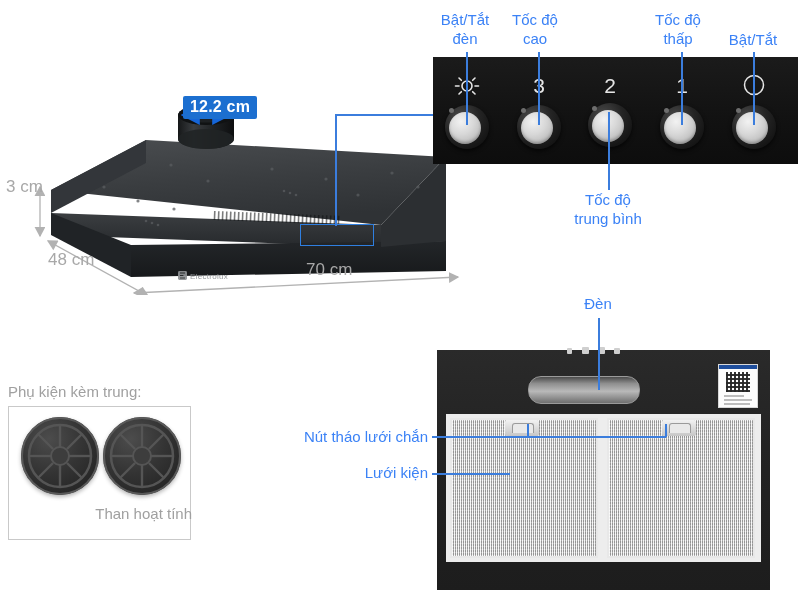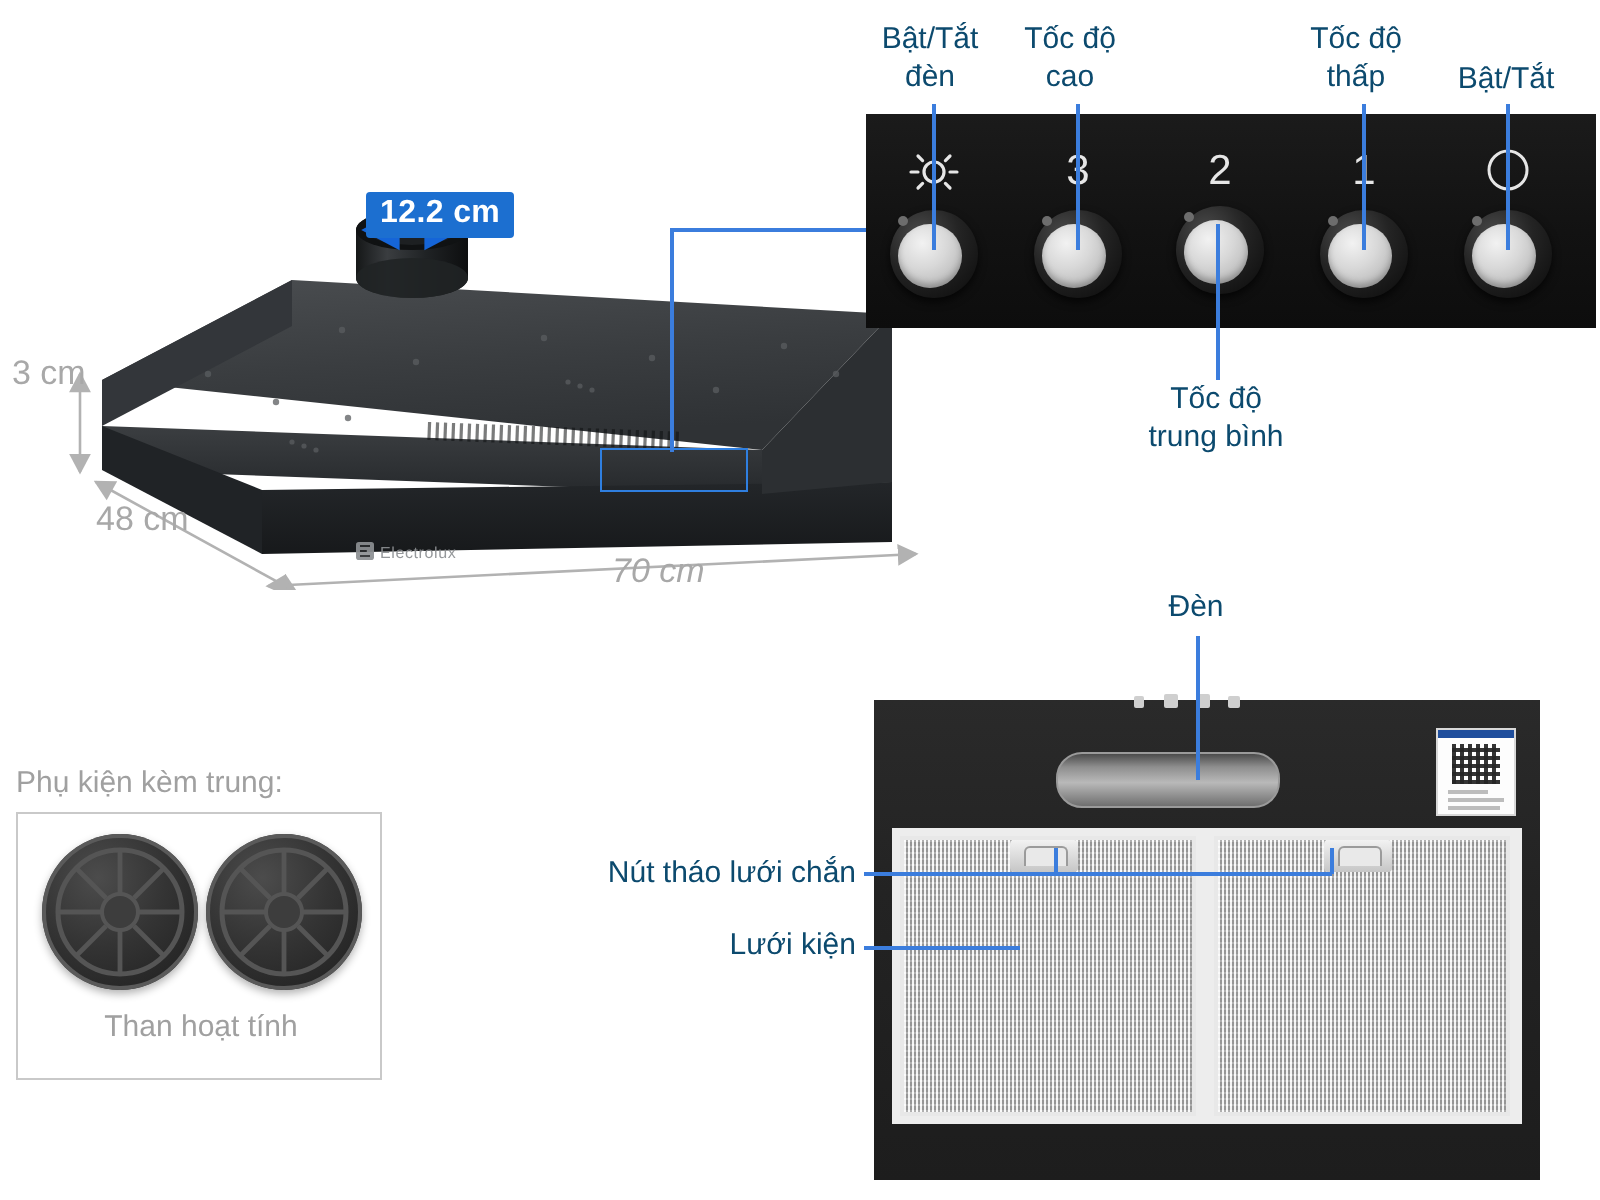--- a/index.html
+++ b/index.html
@@ -9,21 +9,21 @@
     background:#ffffff;
     font-family:"Liberation Sans", sans-serif;
     position:relative;
     overflow:hidden;
     color:#9a9a9a;
     -webkit-font-smoothing:antialiased;
   }
   .abs{position:absolute;}
   .lbl{
     position:absolute;
-    color:#0c4a6e;
+    color:#3b82f6;
     font-size:15px;
     line-height:19px;
     text-align:center;
     white-space:pre-line;
     font-weight:400;
   }
   .dim{
     position:absolute;
     color:#a8a8a8;
     font-size:17px;
@@ -96,21 +96,21 @@
   #acc-box{
     position:absolute;left:8px;top:406px;width:183px;height:134px;
     border:1px solid #c9c9c9;box-sizing:border-box;background:#fff;
   }
   .carbon{
     position:absolute;width:78px;height:78px;border-radius:50%;
     background:radial-gradient(circle at 36% 28%, #4c4c4c 0%, #343434 45%, #1d1d1d 100%);
     box-shadow:0 2px 4px rgba(0,0,0,.30);
   }
   #acc-caption{
-    position:absolute;left:0;top:98px;width:183px;text-align:center;
+    position:absolute;left:0;top:98px;width:183px;text-align:right;
     font-size:15px;color:#a0a0a0;
   }
 
   
   #hood-bottom{
     position:absolute;left:437px;top:350px;width:333px;height:240px;
     background:linear-gradient(180deg,#2a2a2a 0%,#232323 40%,#1d1d1d 100%);
   }
   .mesh{
     position:absolute;
@@ -290,21 +290,21 @@
     <line x1="22" y1="146" x2="122" y2="201" stroke="#b2b2b2" stroke-width="1.3" marker-start="url(#aGrayR)" marker-end="url(#aGray)"></line>
 
     <line x1="108" y1="198" x2="432" y2="182" stroke="#b2b2b2" stroke-width="1.3" marker-start="url(#aGrayR)" marker-end="url(#aGray)"></line>
 
     <line x1="157" y1="20" x2="203" y2="20" stroke="#1565d8" stroke-width="2.4" marker-start="url(#aBlueR)" marker-end="url(#aBlue)"></line>
   </svg>
 </div>
 
 <div class="dim" style="left:6px;top:177px;">3 cm</div>
 <div class="dim" style="left:48px;top:250px;">48 cm</div>
-<div class="dim" style="left:306px;top:276px;font-style:italic;">70 cm</div>
+<div class="dim" style="left:306px;top:260px;">70 cm</div>
 
 <div class="badge" style="left:183px;top:96px;font-weight:bold;">12.2 cm</div>
 
 <div class="callout-box" style="left:300px;top:224px;width:74px;height:22px;"></div>
 
 <div class="lead lead-v" style="left:335px;top:114px;height:112px;"></div>
 <div class="lead lead-h" style="left:335px;top:114px;width:100px;"></div>
 
 <div id="panel">
 

